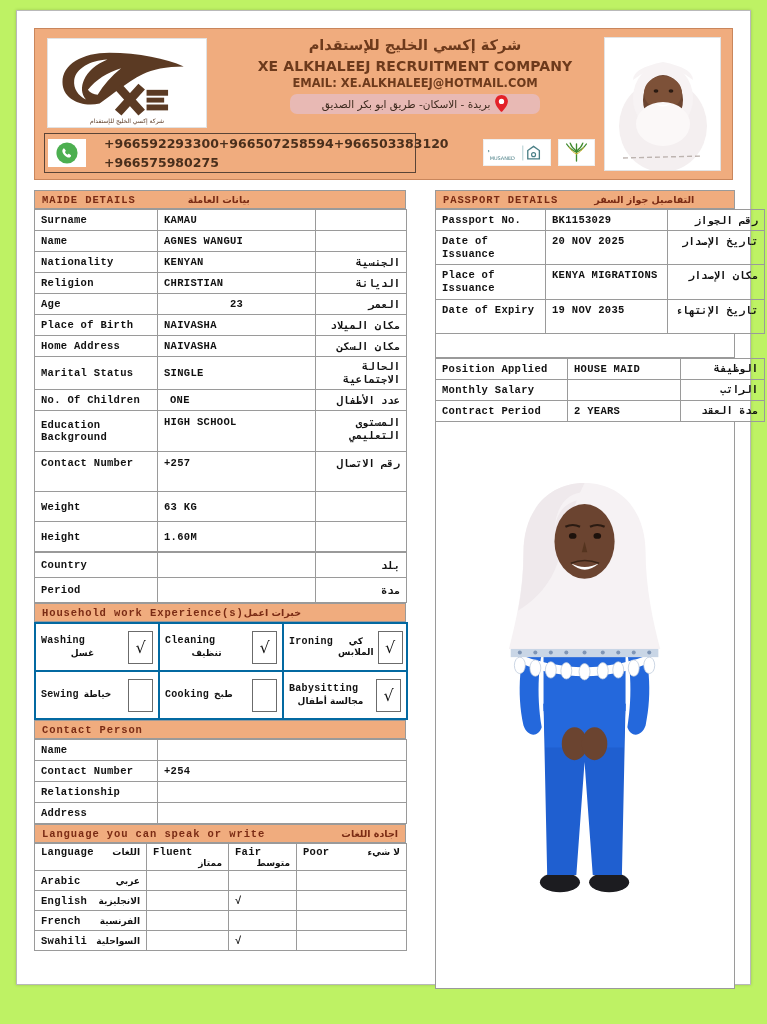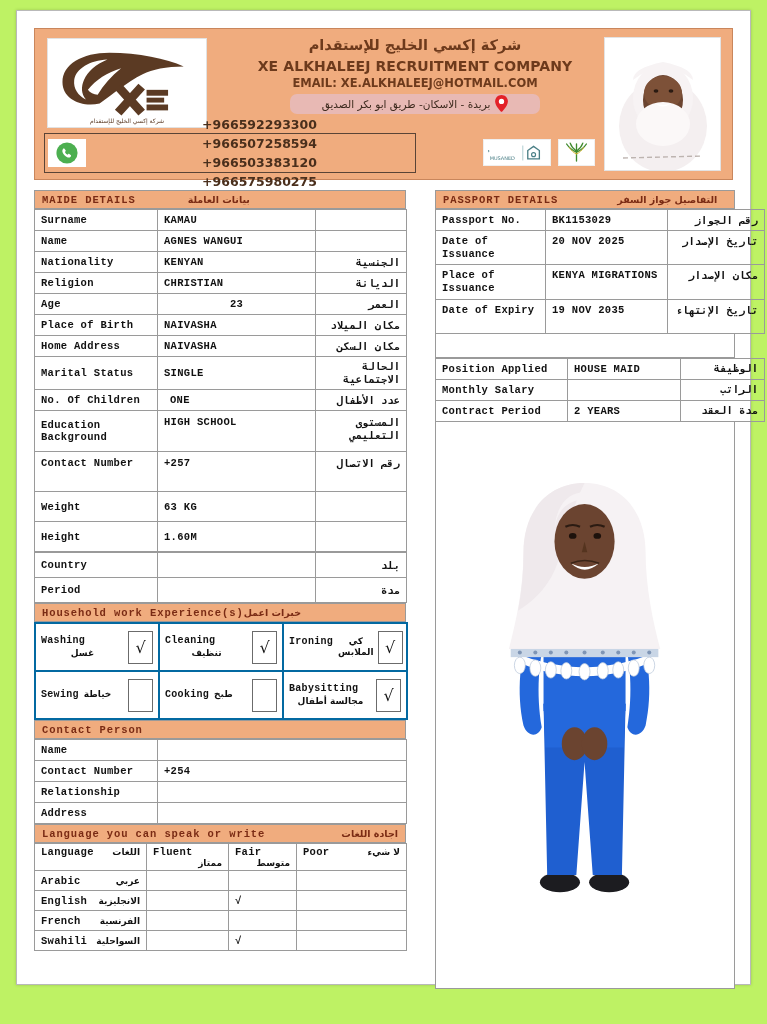--- a/index.html
+++ b/index.html
@@ -89,21 +89,21 @@
     border: 1.5px solid #5a4436;
     background: #f0ac7e;
     display: flex; align-items: center;
   }
   .wa-ico {
     width: 38px; height: 28px; margin-left: 3px; flex: 0 0 auto;
     background: #fff; display: flex; align-items: center; justify-content: center;
   }
   .phones {
     flex: 1; display: grid;
-    grid-template-columns: 1fr;
+    grid-template-columns: 1fr 1fr 1fr;
     row-gap: 0px;
     padding-left: 18px;
   }
   .phones span {
     font-family: "DejaVu Sans", sans-serif;
     font-size: 12.5px; font-weight: 700; color: #4a2f1c;
     text-align: center; line-height: 19px;
   }
 
   .badges {
@@ -623,21 +623,21 @@
             <td class="tick"></td>
           </tr>
         </tbody>
       </table>
     </div>
 
     <div class="col-right">
 
       <div class="sec">
         <span class="en">PASSPORT DETAILS</span>
-        <span class="ar2" style="margin-left:59px;">التفاصيل جواز السفر</span>
+        <span class="ar2" style="margin-left:36px;">التفاصيل جواز السفر</span>
       </div>
 
       <table class="t">
         <colgroup>
               <col style="width:110px">
               <col style="width:122px">
               <col style="width:97px">
             </colgroup>
         <tbody>
           <tr>

